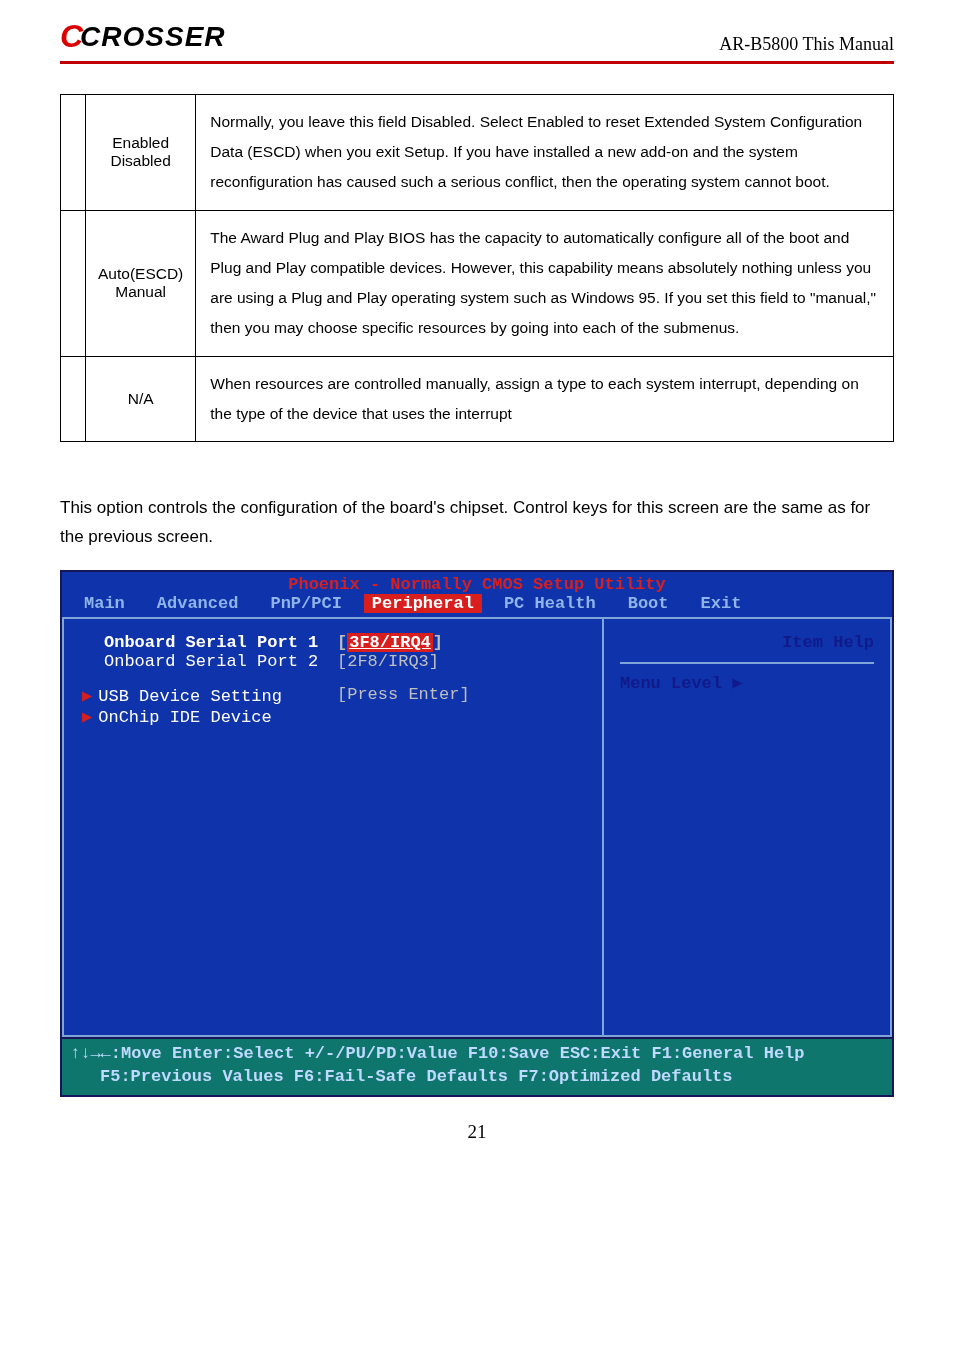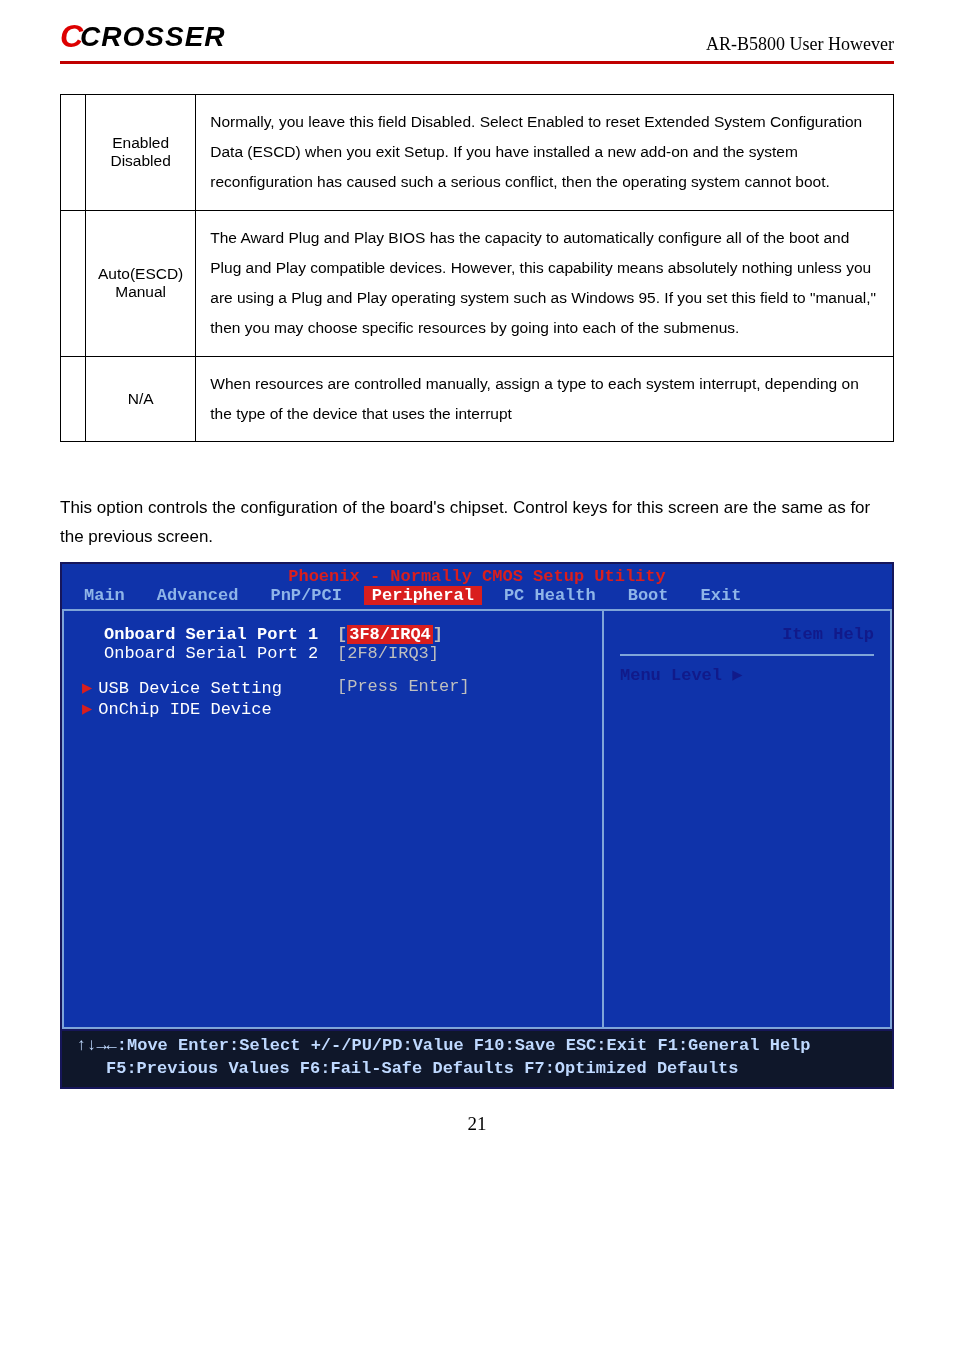--- a/index.html
+++ b/index.html
@@ -9,51 +9,51 @@
   .logo-c { font-family: Arial; font-style: italic; font-weight: bold; font-size: 32px; color: #d00; margin-right: -3px; }
   .logo-text { font-family: Arial; font-style: italic; font-weight: bold; font-size: 28px; color: #000; letter-spacing: 1px; text-align: right; }
   .doc-title { font-size: 18px; font-family: "Times New Roman", serif; color: #000; }
   .red-rule { height: 3px; background: #c00000; margin: 6px 60px 0 60px; }
   .content { padding: 30px 60px 0 60px; }
   table.opt { width: 100%; border-collapse: collapse; font-size: 15.5px; }
   table.opt th, table.opt td { border: 1px solid #000; padding: 10px 12px; vertical-align: middle; }
   table.opt th { background: #f2f2f2; font-weight: normal; text-align: center; }
   table.opt td.center { text-align: center; }
   table.opt td.desc { line-height: 1.95; padding: 12px 14px; }
-  .para { font-size: 17px; line-height: 1.7; margin: 52px 0 10px 0; }
+  .para { font-size: 17px; line-height: 1.7; margin: 52px 0 18px 0; }
   .bios { width: 100%; border: 2px solid #16165a; background: #0f33aa; font-family: "Courier New", monospace; font-size: 17px; color: #c9e3ff; }
   .bios-title { color: #d91e1e; text-align: center; padding-top: 3px; font-weight: bold; }
   .bios-menu { display: flex; gap: 12px; padding: 0 12px 4px 12px; color: #8fb5e8; font-weight: bold; }
   .bios-menu span { padding: 0 10px; }
   .bios-menu .active { background: #d91e1e; color: #fff; padding: 0 8px; }
   .bios-body { display: flex; background: #0f33aa; align-items: center; }
   .bios-left { flex: 1; border: 2px solid #7fa5d8; border-right: none; padding: 14px 0 14px 18px; min-height: 420px; color: #d0d0d0; }
   .bios-right { width: 290px; border: 2px solid #7fa5d8; padding: 14px 16px; min-height: 420px; }
   .row { display: flex; }
   .lbl { width: 255px; color: #fff; }
   .lbl.gray { color: #bfbfbf; }
   .val { color: #bfbfbf; }
-  .sel { background: #d91e1e; color: #fff; padding: 0 2px; }
+  .sel { background: #d91e1e; color: #fff; padding: 0 2px; text-decoration: underline; }
   .arrow { color: #d91e1e; font-weight: bold; margin-right: 6px; }
   .row.sel-row .lbl { color: #fff; font-weight: bold; }
   .row.sel-row .val { font-weight: bold; }
   .item-help { color: #111a8a; font-weight: bold; text-align: right; }
   .menu-level { color: #111a8a; font-weight: bold; margin-top: 10px; border-top: 2px solid #7fa5d8; padding-top: 8px; }
-  .bios-foot { background: #0f172a; color: #bfd9ff; padding: 4px 14px 6px 14px; font-weight: bold; line-height: 1.35; border-top: 2px solid #16165a; }
+  .bios-foot { background: #0f766e; color: #bfd9ff; padding: 4px 14px 6px 8px; font-weight: bold; line-height: 1.35; border-top: 2px solid #16165a; }
   .pagenum { text-align: center; font-size: 19px; font-family: "Times New Roman", serif; margin-top: 24px; }
 </style>
 </head>
 <body>
 
 <div class="header-row">
   <div class="logo">
     <span class="logo-c">C</span>
     <span class="logo-text">CROSSER</span>
   </div>
-  <div class="doc-title">AR-B5800 User However</div>
+  <div class="doc-title">AR-B5800 This Manual</div>
 </div>
 <div class="red-rule"></div>
 
 <div class="content">
   <table class="opt">
     <tbody>
     <tr>
       <td class="center"></td>
       <td class="center">
         <span>Enabled</span><br>

